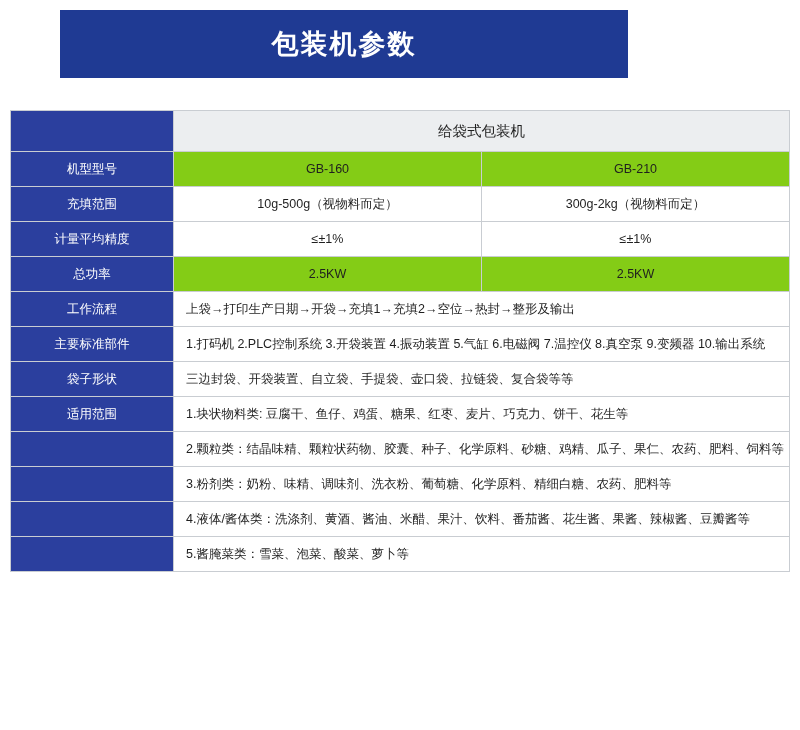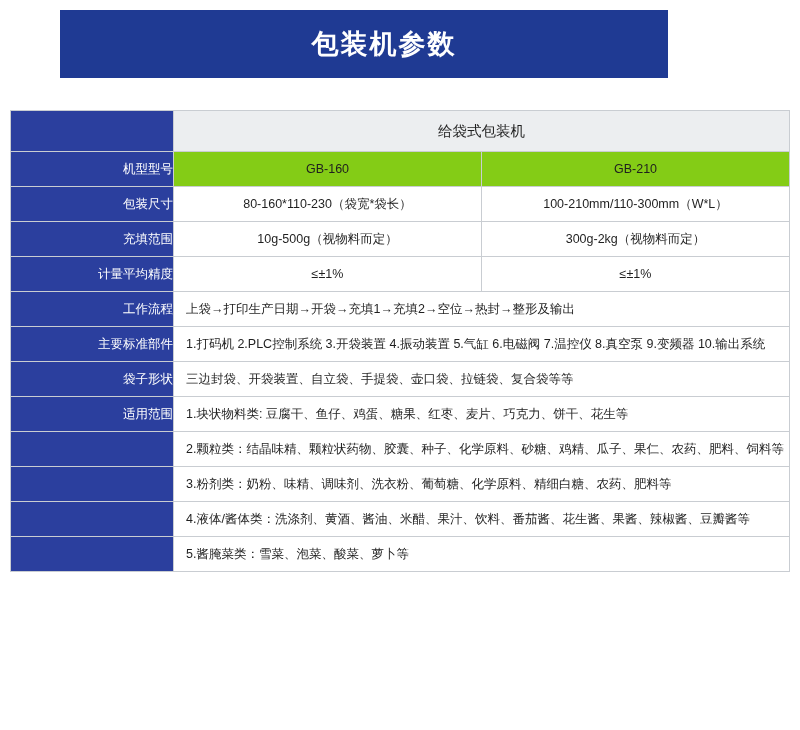--- a/index.html
+++ b/index.html
@@ -22,21 +22,20 @@
   .title-bar {
     position: absolute;
     left: 60px;
     top: 10px;
     width: 568px;
     height: 68px;
     background: #1f3a93;
     display: flex;
     align-items: center;
     justify-content: center;
-    padding-left: 40px;
   }
   .title-bar .title-text {
     color: #ffffff;
     font-size: 27px;
     font-weight: bold;
     letter-spacing: 2px;
   }
   .table-wrap {
     position: absolute;
     left: 10px;
@@ -52,21 +51,21 @@
     border: 1px solid #c9cdd2;
     padding: 0;
     vertical-align: middle;
   }
   
   td.label {
     width: 162px;
     background: #2b3f9e;
     color: #ffffff;
     font-size: 12.5px;
-    text-align: right;
+    text-align: center;
     height: 34px;
     border: 1px solid #2b3f9e;
     border-bottom: 1px solid #4456ac;
   }
   td.label-blank {
     width: 162px;
     background: #2b3f9e;
     border: 1px solid #2b3f9e;
     height: 40px;
   }
@@ -116,39 +115,39 @@
           <td class="label-blank"></td>
           <td class="head" colspan="2">给袋式包装机</td>
         </tr>
 
         <tr>
           <td class="label">机型型号</td>
           <td class="cell gray">GB-160</td>
           <td class="cell gray">GB-210</td>
         </tr>
 
-        <tr>
-          <td class="label">包装尺寸</td>
-          <td class="cell white">80-160*110-230（袋宽*袋长）</td>
-          <td class="cell white">100-210mm/110-300mm（W*L）</td>
-        </tr>
 
         <tr>
           <td class="label">充填范围</td>
           <td class="cell white">10g-500g（视物料而定）</td>
           <td class="cell white">300g-2kg（视物料而定）</td>
         </tr>
 
 
         <tr>
           <td class="label">计量平均精度</td>
           <td class="cell white">≤±1%</td>
           <td class="cell white">≤±1%</td>
         </tr>
 
+        <tr>
+          <td class="label">总功率</td>
+          <td class="cell gray">2.5KW</td>
+          <td class="cell gray">2.5KW</td>
+        </tr>
 
 
         <tr>
           <td class="label">工作流程</td>
           <td class="cell white left" colspan="2">上袋→打印生产日期→开袋→充填1→充填2→空位→热封→整形及输出</td>
         </tr>
 
         <tr>
           <td class="label">主要标准部件</td>
           <td class="cell white left small" colspan="2">1.打码机  2.PLC控制系统  3.开袋装置  4.振动装置  5.气缸  6.电磁阀  7.温控仪  8.真空泵  9.变频器  10.输出系统</td>

